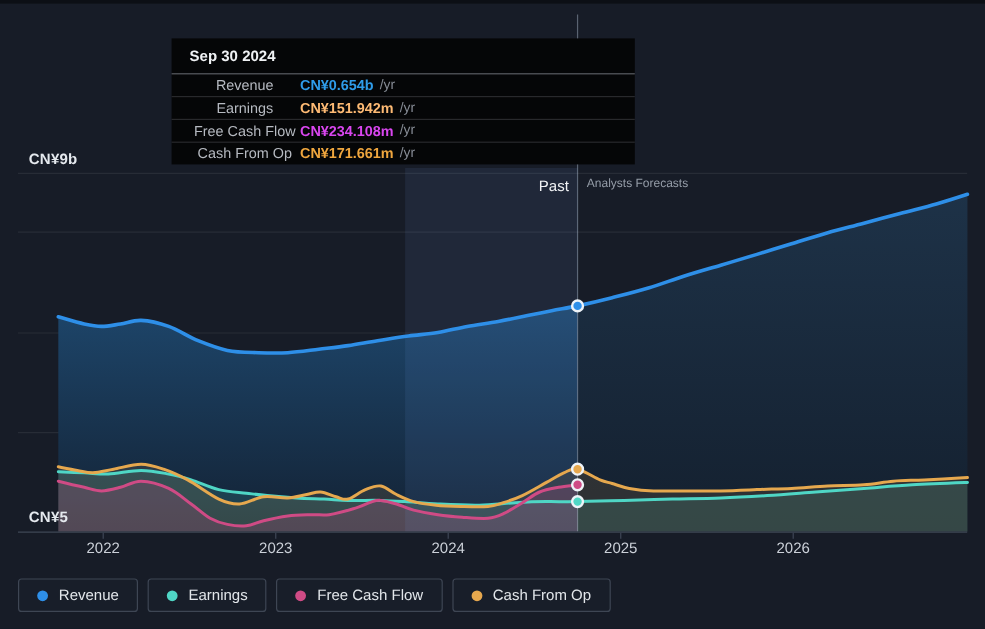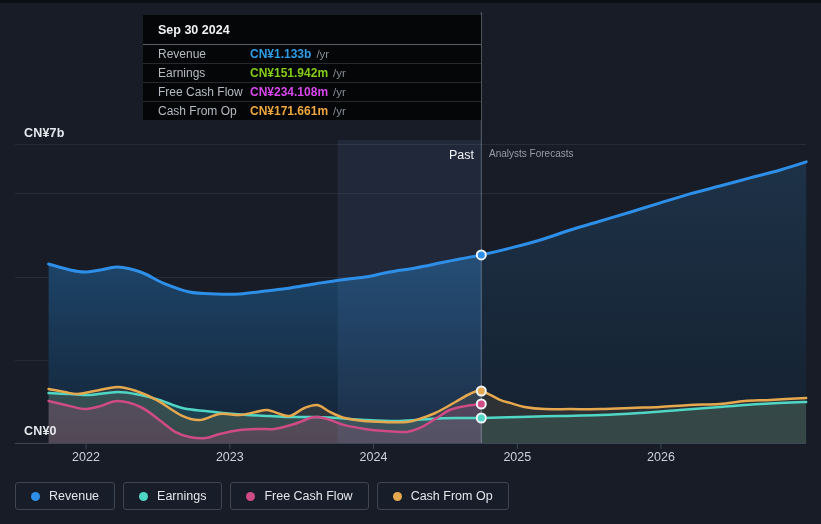--- a/index.html
+++ b/index.html
@@ -9,22 +9,22 @@
   svg.plot{position:absolute;left:0;top:0;}
 
   .ylabel{position:absolute;color:#e5e9ee;font-size:12.5px;font-weight:700;letter-spacing:.2px;}
   .ylabel.top{left:24px;top:126px;}
   .ylabel.bottom{left:24px;top:424px;}
 
   .past-label{position:absolute;left:380px;top:148px;width:94px;text-align:right;
     color:#f2f4f6;font-size:12.5px;font-weight:400;}
   .forecast-label{position:absolute;left:489px;top:148px;color:#959da8;font-size:10px;}
 
-  .tooltip{position:absolute;left:143px;top:15px;width:338px;background:#050607;z-index:5;
-    box-sizing:border-box;}
+  .tooltip{position:absolute;left:143px;top:32px;width:386px;background:#050607;z-index:5;
+    box-sizing:border-box;text-align:center;}
   .tt-title{display:flex;align-items:center;height:29px;padding:0 15px;color:#f0f2f4;
     font-size:12.5px;font-weight:700;border-bottom:1px solid #5a5d63;}
   .tt-row{display:flex;align-items:center;height:18px;padding:0 15px;font-size:12px;}
   .tt-row + .tt-row{border-top:1px solid #28292c;}
   .tt-label{flex:0 0 92px;color:#b6bac1;}
   .tt-value{font-weight:700;}
   .tt-suffix{margin-left:5px;color:#878d96;font-size:11.5px;}
 
   .legend{position:absolute;left:15px;top:482px;display:flex;gap:8px;}
   .legend-btn{display:flex;align-items:center;gap:9px;padding:6px 15px;border:1px solid #3e4654;
@@ -84,36 +84,36 @@
         <text x="229.8" y="461" text-anchor="middle" fill="#ccd1d9" font-size="12.5" font-family="&quot;Liberation Sans&quot;,sans-serif">2023</text>
         <line x1="373.5" x2="373.5" y1="444" y2="449" stroke="#3f4756"></line>
         <text x="373.5" y="461" text-anchor="middle" fill="#ccd1d9" font-size="12.5" font-family="&quot;Liberation Sans&quot;,sans-serif">2024</text>
         <line x1="517.3" x2="517.3" y1="444" y2="449" stroke="#3f4756"></line>
         <text x="517.3" y="461" text-anchor="middle" fill="#ccd1d9" font-size="12.5" font-family="&quot;Liberation Sans&quot;,sans-serif">2025</text>
         <line x1="661" x2="661" y1="444" y2="449" stroke="#3f4756"></line>
         <text x="661" y="461" text-anchor="middle" fill="#ccd1d9" font-size="12.5" font-family="&quot;Liberation Sans&quot;,sans-serif">2026</text>
       </g>
     </svg>
 
-  <div class="ylabel top">CN¥7b</div>
-  <div class="ylabel bottom">CN¥0</div>
+  <div class="ylabel top">CN¥9b</div>
+  <div class="ylabel bottom">CN¥5</div>
 
   <div class="past-label">Past</div>
   <div class="forecast-label">Analysts Forecasts</div>
 
   <div class="tooltip">
     <div class="tt-title">Sep 30 2024</div>
     <div class="tt-row">
       <span class="tt-label">Revenue</span>
-      <span class="tt-value" style="color: rgb(47, 156, 233);">CN¥1.133b</span>
+      <span class="tt-value" style="color: rgb(47, 156, 233);">CN¥0.654b</span>
       <span class="tt-suffix">/yr</span>
     </div>
     <div class="tt-row">
       <span class="tt-label">Earnings</span>
-      <span class="tt-value" style="color: #84cc16;">CN¥151.942m</span>
+      <span class="tt-value" style="color: #fdba74;">CN¥151.942m</span>
       <span class="tt-suffix">/yr</span>
     </div>
     <div class="tt-row">
       <span class="tt-label">Free Cash Flow</span>
       <span class="tt-value" style="color: #d946ef;">CN¥234.108m</span>
       <span class="tt-suffix">/yr</span>
     </div>
     <div class="tt-row">
       <span class="tt-label">Cash From Op</span>
       <span class="tt-value" style="color: rgb(239, 166, 62);">CN¥171.661m</span>

